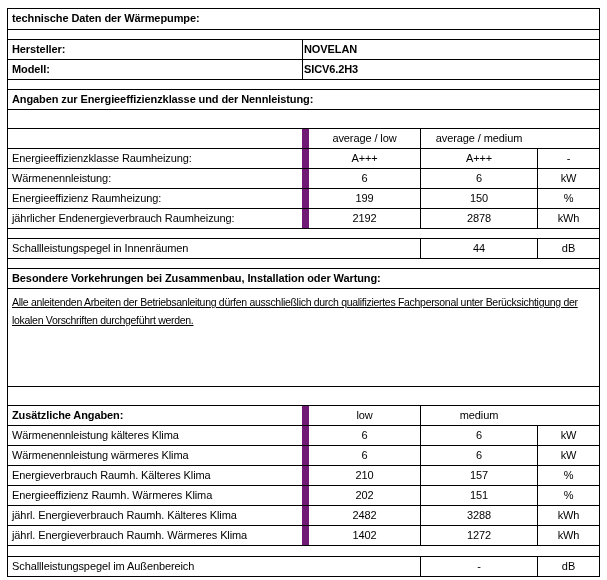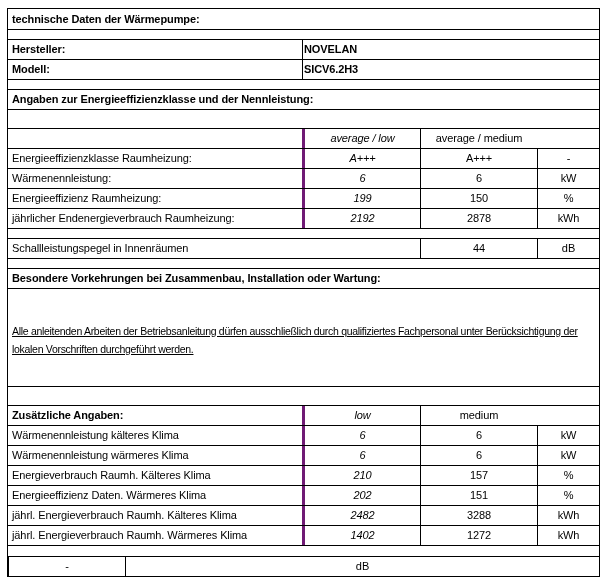--- a/index.html
+++ b/index.html
@@ -21,37 +21,37 @@
     position: absolute;
     left: 7px;
     top: 8px;
     width: 593px;
     box-sizing: border-box;
     border: 1px solid #000000;
     background: #ffffff;
   }
   .row {
     display: flex;
-    align-items: center;
+    align-items: flex-start;
     box-sizing: border-box;
     border-top: 1px solid #000000;
   }
   .row.first { border-top: none; }
   .h20 { height: 20px; line-height: 19px; }
   .h10 { height: 10px; }
   .h19s { height: 19px; }
   .h11 { height: 11px; }
   .hpara { height: 98px; }
   .cell {
     box-sizing: border-box;
     overflow: hidden;
     white-space: nowrap;
   }
   .cl  { width: 294px; padding-left: 4px; }
-  .cv1 { width: 118px; border-left: 3px solid #701a75; text-align: center; font-style: italic; }
+  .cv1 { width: 118px; border-left: 7px solid #701a75; text-align: center; }
   .cv2 { width: 117px; border-left: 1px solid #000000; text-align: center; }
   .cu  { flex: 1 1 auto; border-left: 1px solid #000000; text-align: center; }
   .cwide { width: 412px; padding-left: 4px; }
   .cvw { flex: 1 1 auto; border-left: 1px solid #000000; padding-left: 1px; text-align: left; }
   .cfull { flex: 1 1 auto; padding-left: 4px; }
   .cfull-nopad { flex: 1 1 auto; }
   .b { font-weight: bold; }
   .para-cell {
     flex: 1 1 auto;
     padding: 4px 5px 0 4px;
@@ -175,21 +175,21 @@
       <div class="cell cv2">6</div>
       <div class="cell cu">kW</div>
     </div>
     <div class="row h20">
       <div class="cell cl">Energieverbrauch Raumh. Kälteres Klima</div>
       <div class="cell cv1">210</div>
       <div class="cell cv2">157</div>
       <div class="cell cu">%</div>
     </div>
     <div class="row h20">
-      <div class="cell cl">Energieeffizienz Daten. Wärmeres Klima</div>
+      <div class="cell cl">Energieeffizienz Raumh. Wärmeres Klima</div>
       <div class="cell cv1">202</div>
       <div class="cell cv2">151</div>
       <div class="cell cu">%</div>
     </div>
     <div class="row h20">
       <div class="cell cl">jährl. Energieverbrauch Raumh. Kälteres Klima</div>
       <div class="cell cv1">2482</div>
       <div class="cell cv2">3288</div>
       <div class="cell cu">kWh</div>
     </div>
@@ -198,18 +198,19 @@
       <div class="cell cv1">1402</div>
       <div class="cell cv2">1272</div>
       <div class="cell cu">kWh</div>
     </div>
 
     <div class="row h11">
       <div class="cell cfull-nopad"></div>
     </div>
 
     <div class="row h20">
+      <div class="cell cwide">Schallleistungspegel im Außenbereich</div>
       <div class="cell cv2">-</div>
       <div class="cell cu">dB</div>
     </div>
 
   </div>
 </div>
 
 </body></html>

